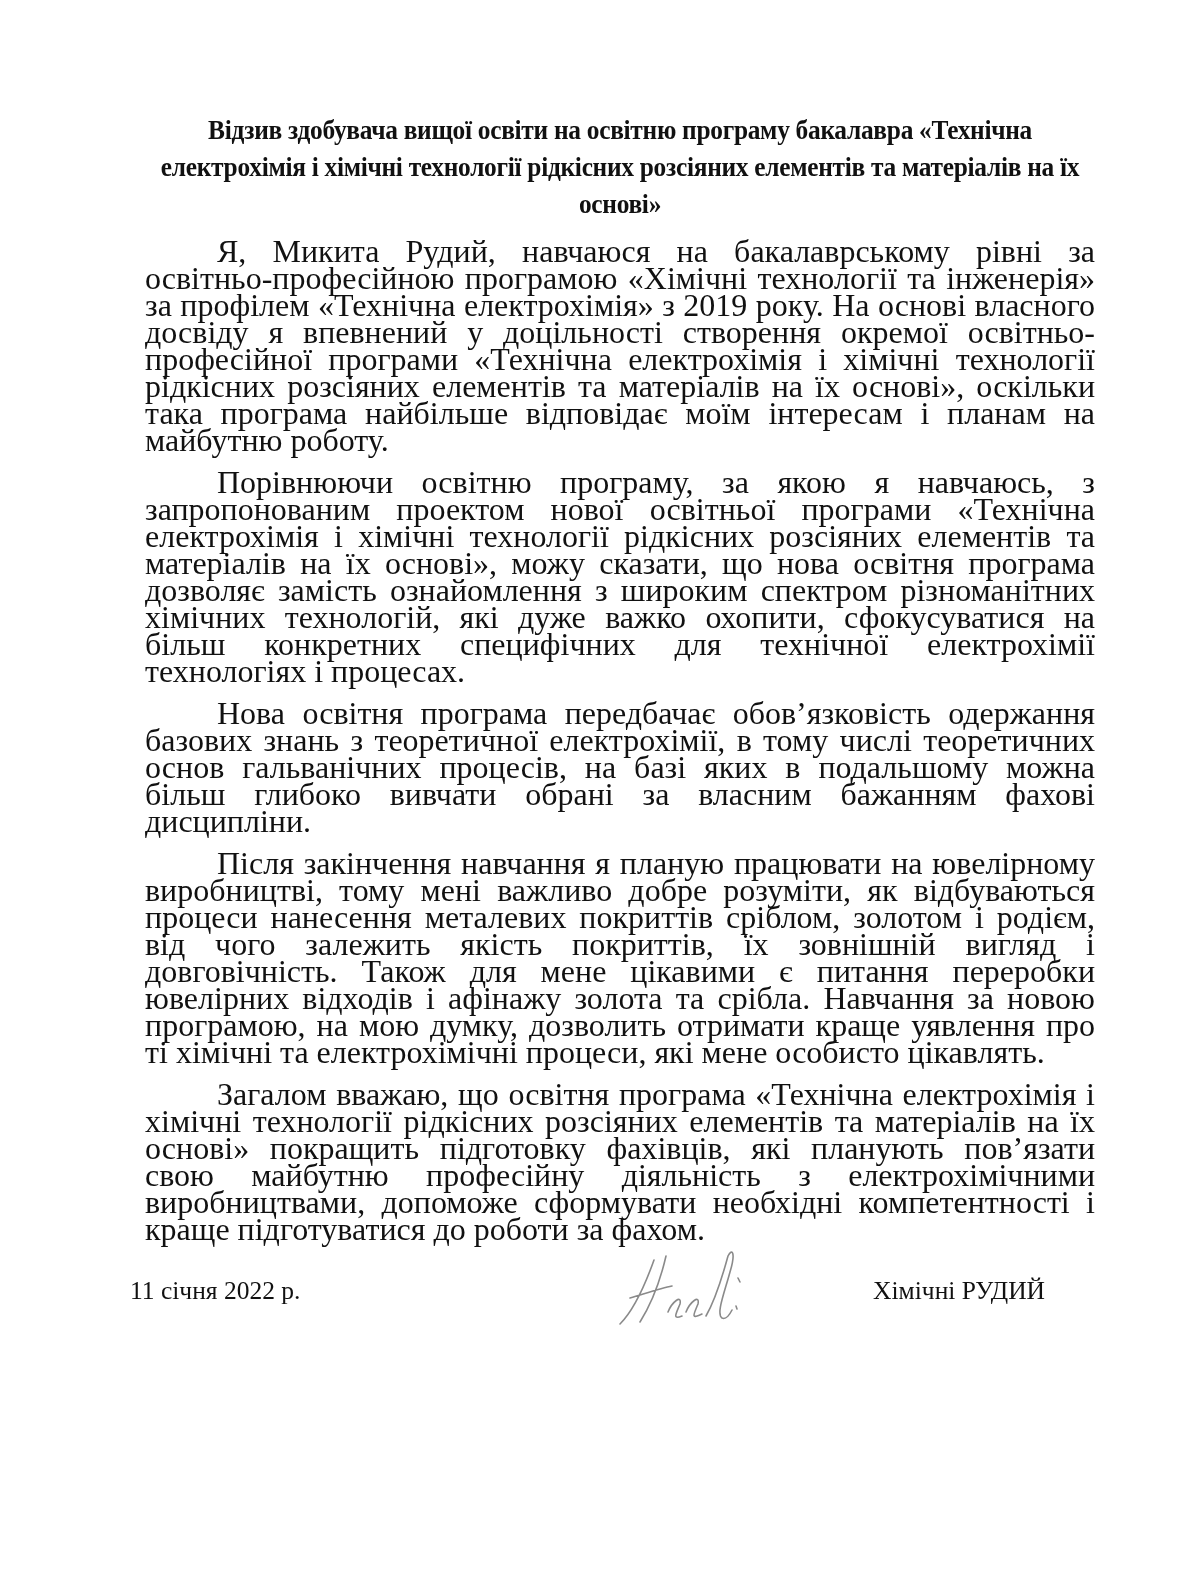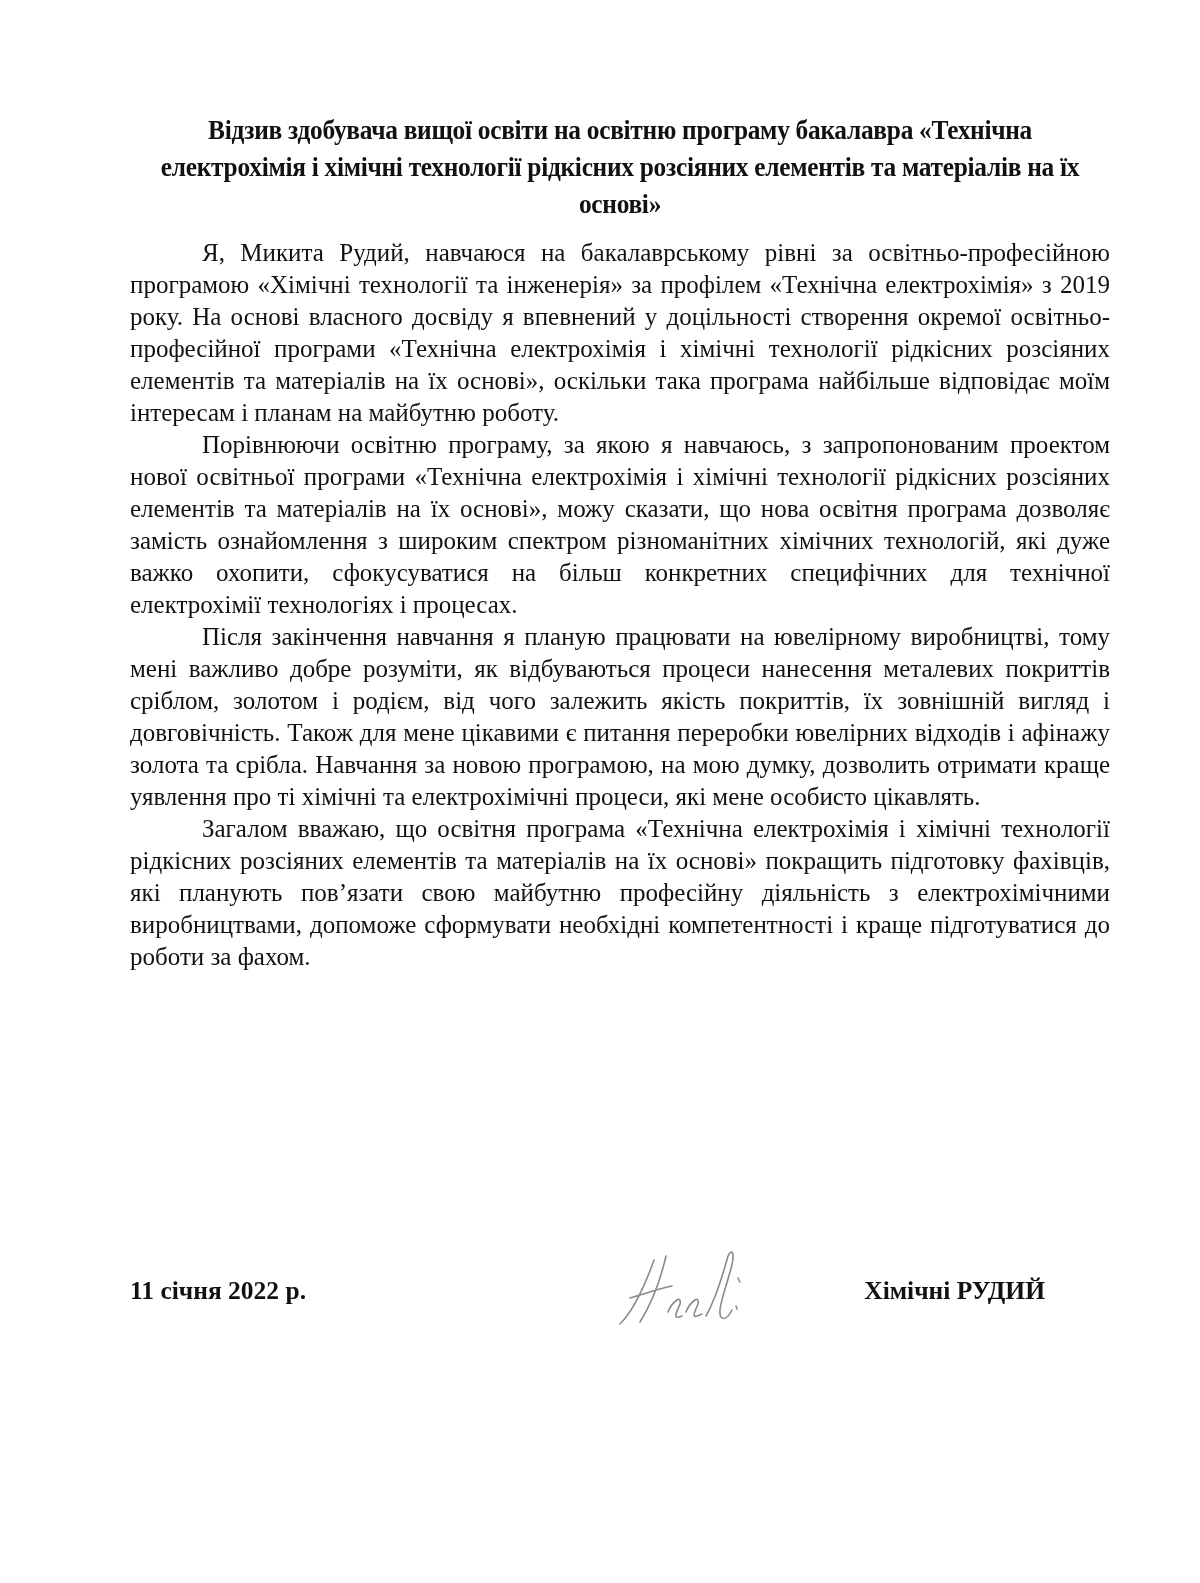--- a/index.html
+++ b/index.html
@@ -26,34 +26,33 @@
       font-weight: bold;
       font-size: 27px;
       line-height: 37px;
       text-align: center;
       margin: 0 0 14px 0;
       letter-spacing: -0.3px;
       transform: scaleX(0.94);
       transform-origin: center top;
     }
     .para {
-      font-size: 25px;
-      line-height: 32px;
+      font-size: 32px;
+      line-height: 27px;
       text-align: justify;
       text-indent: 72px;
-      margin: 0;
+      margin: 15px;
     }
     .signature-row {
       position: absolute;
       left: 130px;
       top: 1272px;
       width: 915px;
       height: 60px;
       font-size: 25.5px;
-      font-weight: bold;
     }
     .sig-date {
       position: absolute;
       left: 0;
       top: 4px;
     }
     .sig-name {
       position: absolute;
       right: 0;
       top: 4px;
@@ -66,20 +65,21 @@
       height: 90px;
     }
   </style>
 </head>
 <body>
 
 <div class="page">
   <h1 class="title">Відзив здобувача вищої освіти на освітню програму бакалавра «Технічна електрохімія і хімічні технології рідкісних розсіяних елементів та матеріалів на їх основі»</h1>
   <p class="para">Я, Микита Рудий, навчаюся на бакалаврському рівні за освітньо-професійною програмою «Хімічні технології та інженерія» за профілем «Технічна електрохімія» з 2019 року. На основі власного досвіду я впевнений у доцільності створення окремої освітньо-професійної програми «Технічна електрохімія і хімічні технології рідкісних розсіяних елементів та матеріалів на їх основі», оскільки така програма найбільше відповідає моїм інтересам і планам на майбутню роботу.</p>
   <p class="para">Порівнюючи освітню програму, за якою я навчаюсь, з запропонованим проектом нової освітньої програми «Технічна електрохімія і хімічні технології рідкісних розсіяних елементів та матеріалів на їх основі», можу сказати, що нова освітня програма дозволяє замість ознайомлення з широким спектром різноманітних хімічних технологій, які дуже важко охопити, сфокусуватися на більш конкретних специфічних для технічної електрохімії технологіях і процесах.</p>
+  <p class="para">Нова освітня програма передбачає обов’язковість одержання базових знань з теоретичної електрохімії, в тому числі теоретичних основ гальванічних процесів, на базі яких в подальшому можна більш глибоко вивчати обрані за власним бажанням фахові дисципліни.</p>
   <p class="para">Після закінчення навчання я планую працювати на ювелірному виробництві, тому мені важливо добре розуміти, як відбуваються процеси нанесення металевих покриттів сріблом, золотом і родієм, від чого залежить якість покриттів, їх зовнішній вигляд і довговічність. Також для мене цікавими є питання переробки ювелірних відходів і афінажу золота та срібла. Навчання за новою програмою, на мою думку, дозволить отримати краще уявлення про ті хімічні та електрохімічні процеси, які мене особисто цікавлять.</p>
   <p class="para">Загалом вважаю, що освітня програма «Технічна електрохімія і хімічні технології рідкісних розсіяних елементів та матеріалів на їх основі» покращить підготовку фахівців, які планують пов’язати свою майбутню професійну діяльність з електрохімічними виробництвами, допоможе сформувати необхідні компетентності і краще підготуватися до роботи за фахом.</p>
 </div>
 
 <div class="signature-row">
   <span class="sig-date">11 січня 2022 р.</span>
   <svg class="sig-mark" viewBox="0 0 150 90">
     <path d="M10 82 C 22 70, 34 46, 44 18 M 30 80 C 40 64, 50 40, 56 14 M 20 56 C 40 50, 52 46, 62 44
              M 58 70 C 62 60, 72 52, 70 62 C 66 72, 62 78, 72 74
              M 76 70 C 80 60, 90 52, 88 62 C 84 72, 80 78, 92 72

